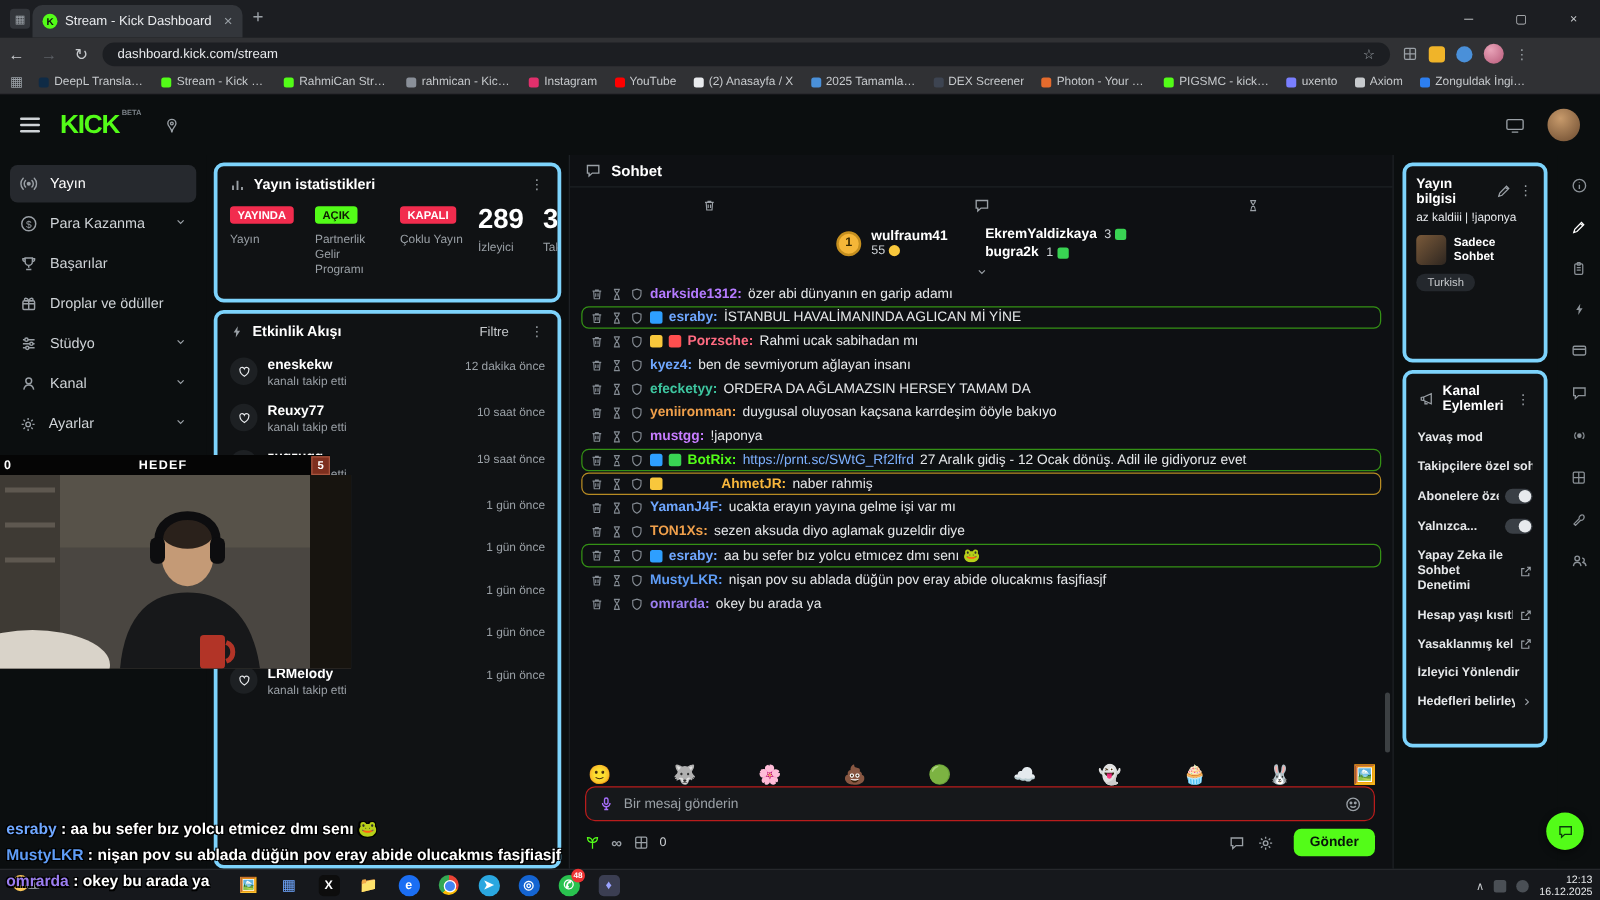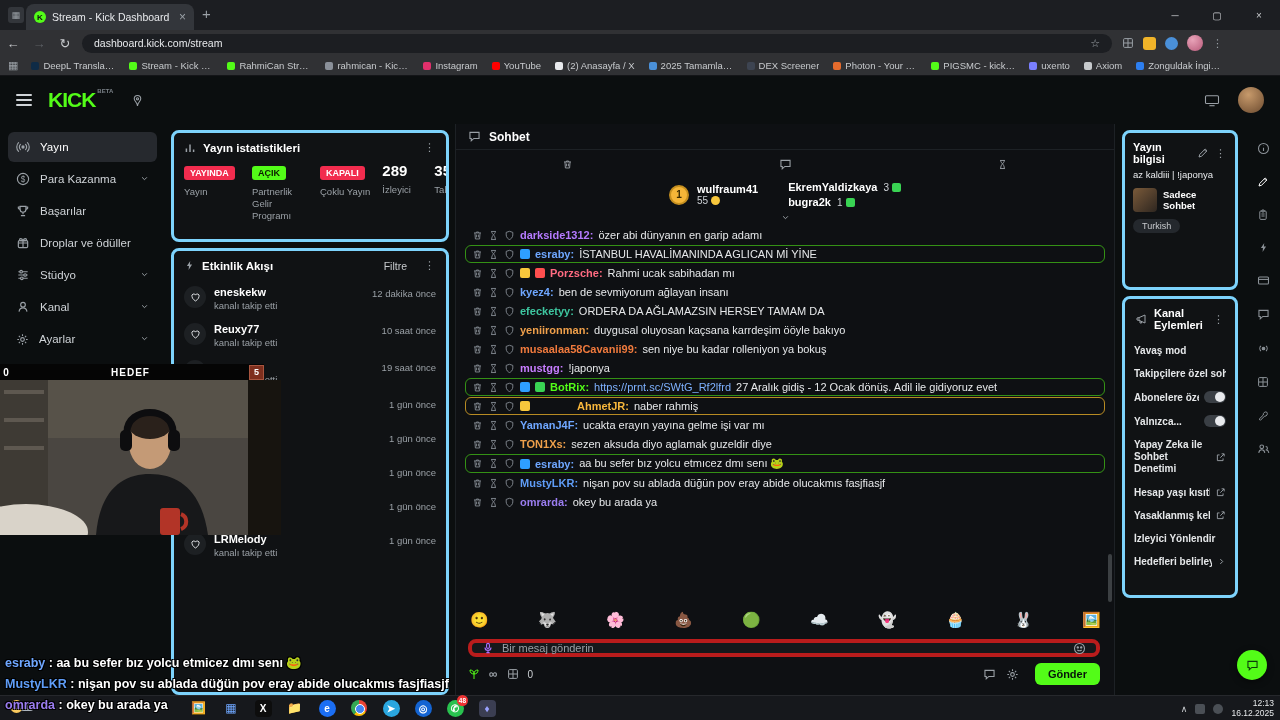--- a/index.html
+++ b/index.html
@@ -47,21 +47,21 @@
 
 .panel{position:absolute;background:#101214;border:3px solid #7dd3fc;border-radius:8px;overflow:hidden;z-index:2}
 .panel-head{display:flex;align-items:center;gap:7px;padding:8px 10px;color:#fff;font-size:11.5px;font-weight:bold}
 #stats-panel{left:171px;top:130px;width:278px;height:112px}
 #stats-row{display:flex;gap:12px;padding:0 10px;flex-wrap:nowrap}
 .stat{flex:none}
 .badge{font-size:9px;font-weight:bold;padding:2px 6px;border-radius:3px;display:inline-block}
 .badge.red{background:#f22c4e;color:#fff}
 .badge.green{background:#53fc18;color:#0d1b02}
 .stat .sub{margin-top:6px;font-size:9.5px;color:#9aa0a6;line-height:12px;max-width:54px}
-.stat .num{font-size:15px;font-weight:bold;color:#fff}
+.stat .num{font-size:22px;font-weight:bold;color:#fff}
 .stat .numsub{margin-top:5px;font-size:9.5px;color:#9aa0a6}
 .stat.c1{min-width:56px}.stat.c2{min-width:56px}.stat.c3{min-width:46px}.stat.c4{min-width:40px}.stat.c5{min-width:48px}
 #activity-panel{left:171px;top:248px;width:278px;height:447px}
 .filter{margin-left:auto;color:#c7cacd;font-size:10.5px;font-weight:normal}
 .event{display:flex;align-items:flex-start;gap:8px;padding:6px 10px}
 .hrt{width:22px;height:22px;border-radius:50%;background:#1d2023;display:flex;align-items:center;justify-content:center;flex:none}
 .ev-nm{font-size:11px;color:#fff;font-weight:bold}
 .ev-act{font-size:9.5px;color:#9aa0a6;margin-top:2px}
 .ev-tm{margin-left:auto;font-size:9.5px;color:#9aa0a6;margin-top:2px;white-space:nowrap}
 
@@ -81,21 +81,21 @@
 #msgs{padding:2px 9px}
 .msg{display:flex;align-items:center;gap:5px;padding:2px 6px;border:1px solid transparent;border-radius:6px;margin:1px 0;white-space:nowrap;overflow:hidden}
 .msg.hl-green{border-color:rgba(83,252,24,.55)}
 .msg.hl-orange{border-color:rgba(240,180,41,.75)}
 .mbadge{width:10px;height:10px;border-radius:2px;display:inline-block;flex:none}
 .muser{font-weight:bold;font-size:11px}
 .mtext{color:#e6e8ea;font-size:11px}
 .mlink{color:#7eb1ff;font-size:11px}
 #emotes{position:absolute;left:14px;bottom:66px;width:632px;display:flex;justify-content:space-between;font-size:15px}
 .emote{width:20px;text-align:center}
-#chat-input{position:absolute;left:12px;bottom:38px;width:632px;height:18px;border:4px solid #b91c1c;background:#16181b;border-radius:8px;display:flex;align-items:center;gap:8px;padding:0 10px}
+#chat-input{position:absolute;left:12px;bottom:38px;width:632px;height:28px;border:1px solid #b91c1c;background:#16181b;border-radius:8px;display:flex;align-items:center;gap:8px;padding:0 10px}
 .placeholder{color:#9aa0a6;font-size:11px}
 #chat-input .right{margin-left:auto}
 #chat-ctrl{position:absolute;left:12px;bottom:10px;width:632px;display:flex;align-items:center;gap:9px}
 .cnt{color:#cfd3d7;font-size:10px}
 .inf{color:#9aa0a6;font-size:12px;font-weight:bold}
 .send{margin-left:6px;background:#53fc18;color:#07140a;font-weight:bold;font-size:11px;padding:5px 13px;border-radius:6px;border:none}
 .ctrl-right{margin-left:auto;display:flex;align-items:center;gap:10px}
 .chat-scroll{position:absolute;right:2px;top:430px;width:4px;height:48px;background:#3c4043;border-radius:2px}
 
 #info-card{left:1122px;top:130px;width:116px;height:160px}
@@ -661,39 +661,20 @@
               <path d="M3.4 1.6h5.2M3.4 10.4h5.2M4 1.6c0 3.2 4 3.6 4 8.8M8 1.6c0 3.2-4 3.6-4 8.8"></path>
             </svg>
           </span>
           <span class="ic" style="color: rgb(132, 139, 147);">
             <svg viewBox="0 0 12 12" width="11" height="11" fill="none" stroke="currentColor" stroke-width="1">
               <path d="M6 1.4l3.6 1.2v2.8c0 2.6-1.9 4.3-3.6 5-1.7-.7-3.6-2.4-3.6-5V2.6z"></path>
             </svg>
           </span>
           <span class="muser" style="color: rgb(240, 160, 75);">yeniironman:</span>
           <span class="mtext">duygusal oluyosan kaçsana karrdeşim ööyle bakıyo</span>
-        </div>
-        <div class="msg">
-          <span class="ic" style="color: rgb(132, 139, 147);">
-            <svg viewBox="0 0 12 12" width="11" height="11" fill="none" stroke="currentColor" stroke-width="1">
-              <path d="M2.2 3.2h7.6M4.8 3.2V2.2h2.4v1M3.2 3.2l.5 6.6h4.6l.5-6.6M5 5v3M7 5v3"></path>
-            </svg>
-          </span>
-          <span class="ic" style="color: rgb(132, 139, 147);">
-            <svg viewBox="0 0 12 12" width="11" height="11" fill="none" stroke="currentColor" stroke-width="1">
-              <path d="M3.4 1.6h5.2M3.4 10.4h5.2M4 1.6c0 3.2 4 3.6 4 8.8M8 1.6c0 3.2-4 3.6-4 8.8"></path>
-            </svg>
-          </span>
-          <span class="ic" style="color: rgb(132, 139, 147);">
-            <svg viewBox="0 0 12 12" width="11" height="11" fill="none" stroke="currentColor" stroke-width="1">
-              <path d="M6 1.4l3.6 1.2v2.8c0 2.6-1.9 4.3-3.6 5-1.7-.7-3.6-2.4-3.6-5V2.6z"></path>
-            </svg>
-          </span>
-          <span class="muser" style="color: rgb(240, 122, 61);">musaalaa58Cavanii99:</span>
-          <span class="mtext">sen niye bu kadar rolleniyon ya bokuş</span>
         </div>
         <div class="msg">
           <span class="ic" style="color: rgb(132, 139, 147);">
             <svg viewBox="0 0 12 12" width="11" height="11" fill="none" stroke="currentColor" stroke-width="1">
               <path d="M2.2 3.2h7.6M4.8 3.2V2.2h2.4v1M3.2 3.2l.5 6.6h4.6l.5-6.6M5 5v3M7 5v3"></path>
             </svg>
           </span>
           <span class="ic" style="color: rgb(132, 139, 147);">
             <svg viewBox="0 0 12 12" width="11" height="11" fill="none" stroke="currentColor" stroke-width="1">
               <path d="M3.4 1.6h5.2M3.4 10.4h5.2M4 1.6c0 3.2 4 3.6 4 8.8M8 1.6c0 3.2-4 3.6-4 8.8"></path>

